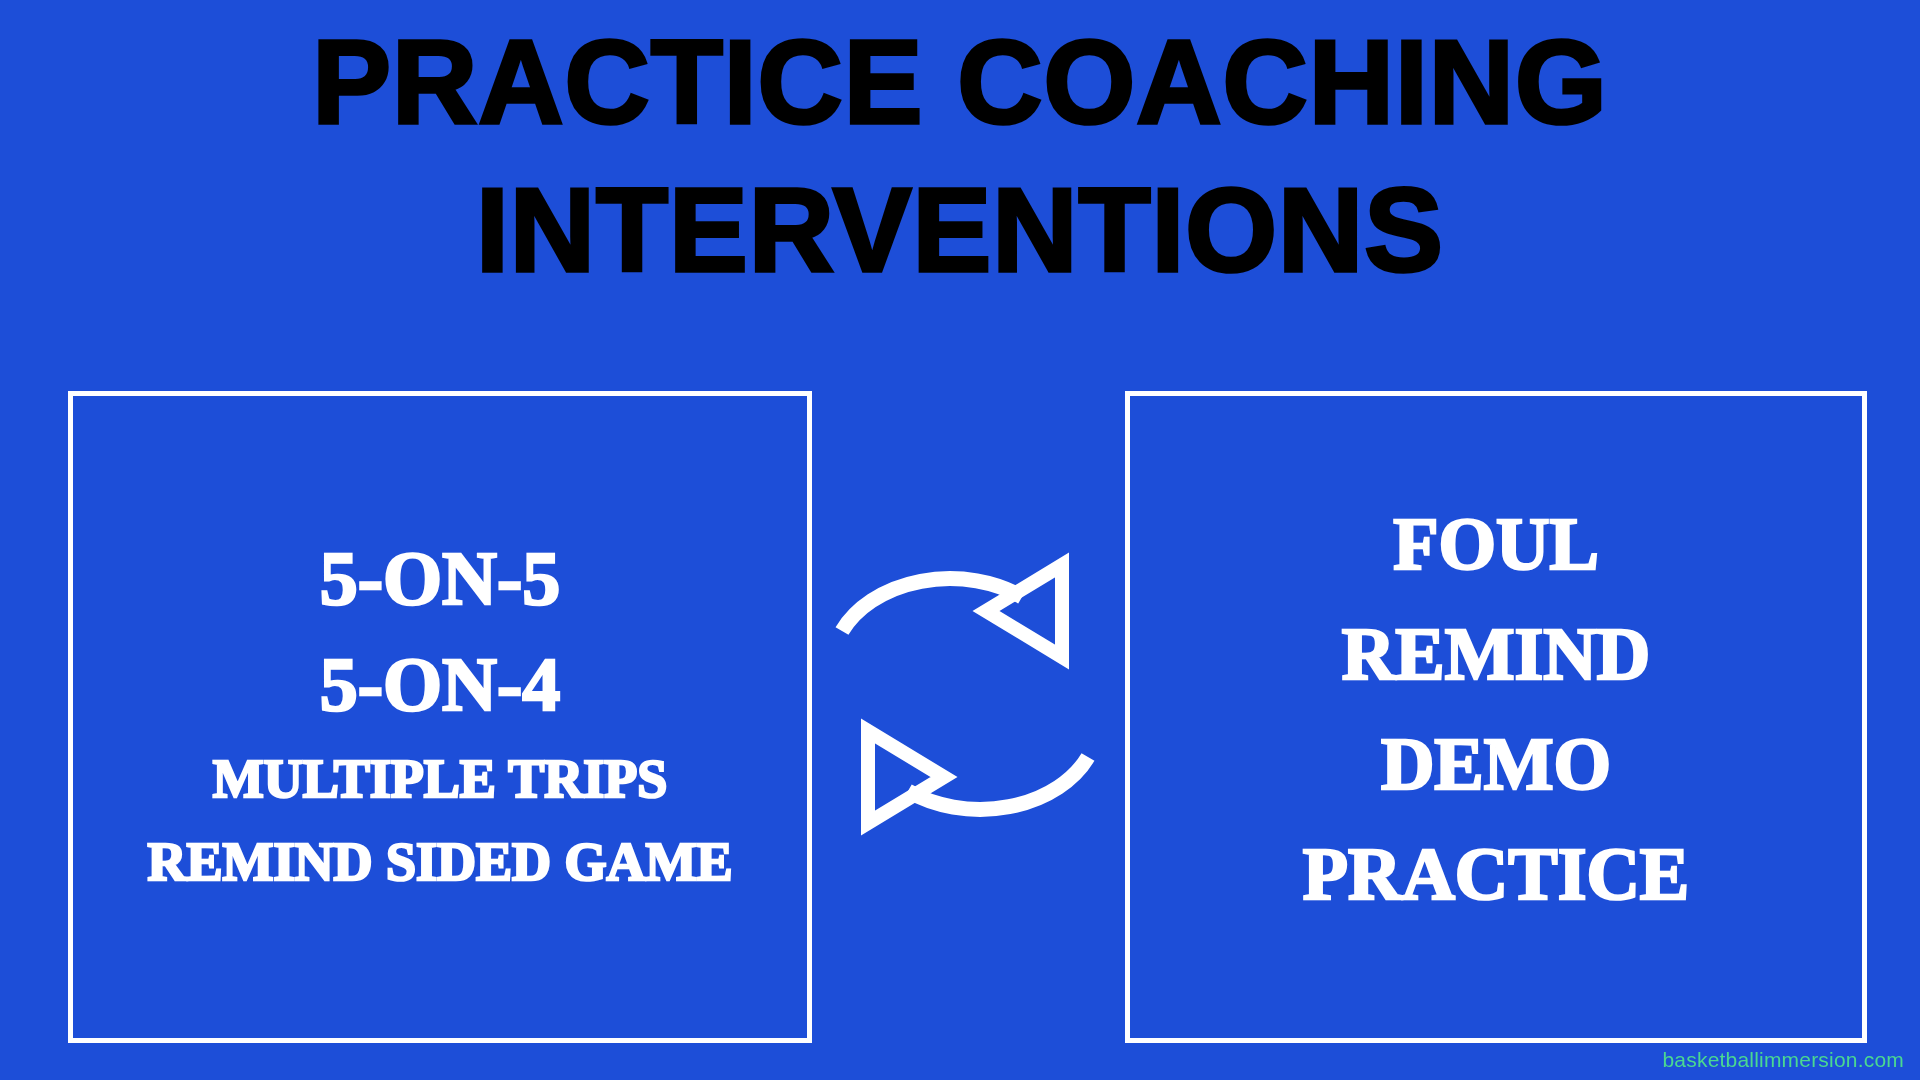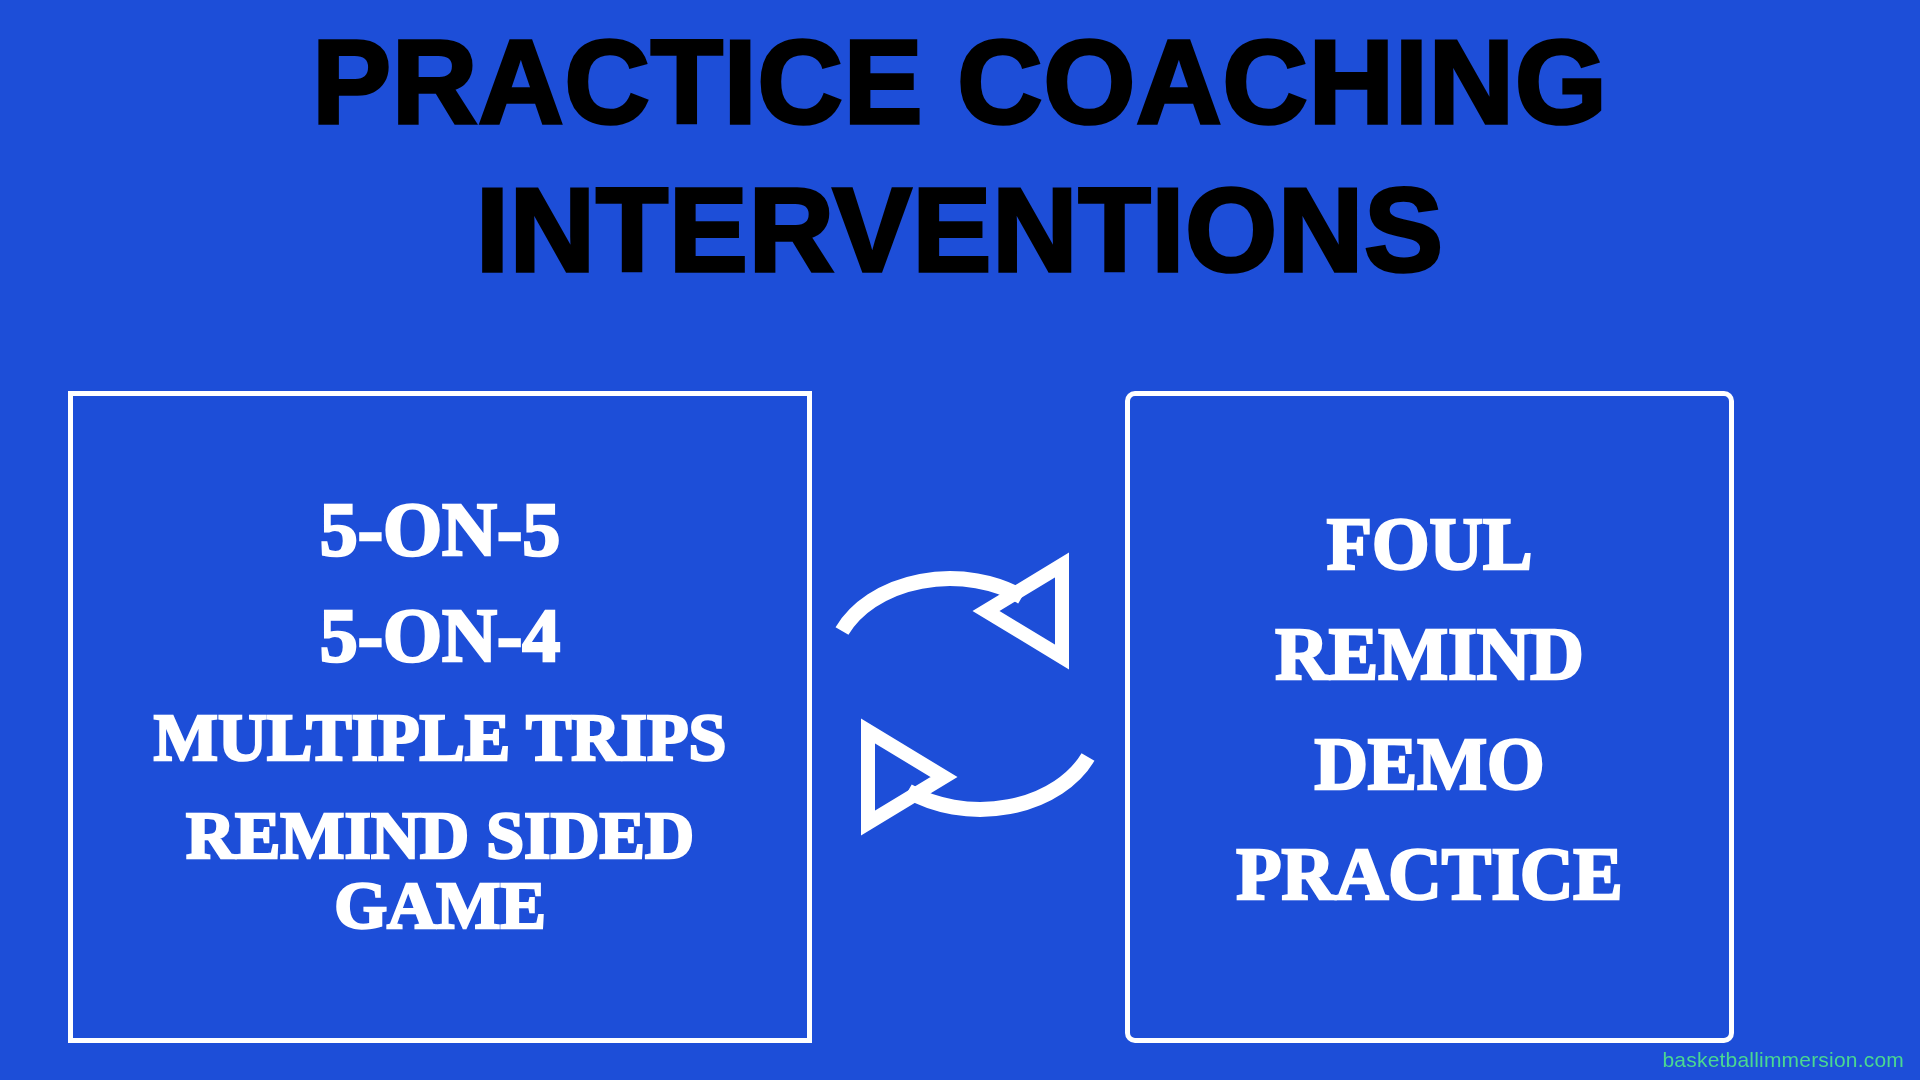--- a/index.html
+++ b/index.html
@@ -53,39 +53,38 @@
   #panel-left {
     left: 68px;
     top: 391px;
     width: 744px;
     height: 652px;
     padding: 26px 14px 30px 14px;
   }
   #panel-right {
     left: 1125px;
     top: 391px;
-    width: 609px;
+    width: 742px;
     height: 652px;
     padding: 22px 14px 38px 14px;
-    border-radius: 10px;
   }
   .panel-item {
     color: #ffffff;
     font-family: Liberation Serif, serif;
     font-weight: 700;
     -webkit-text-stroke: 2.6px #ffffff;
     line-height: 1.03;
     width: 100%;
   }
   #panel-left .panel-item {
     font-size: 76px;
     margin: 14px 0;
   }
   #panel-left .panel-item.wide {
-    font-size: 68px;
+    font-size: 54px;
   }
   #panel-right .panel-item {
     font-size: 74px;
     margin: 17px 0;
   }
 
   
   #sync-icon {
     position: absolute;
     left: 826px;

